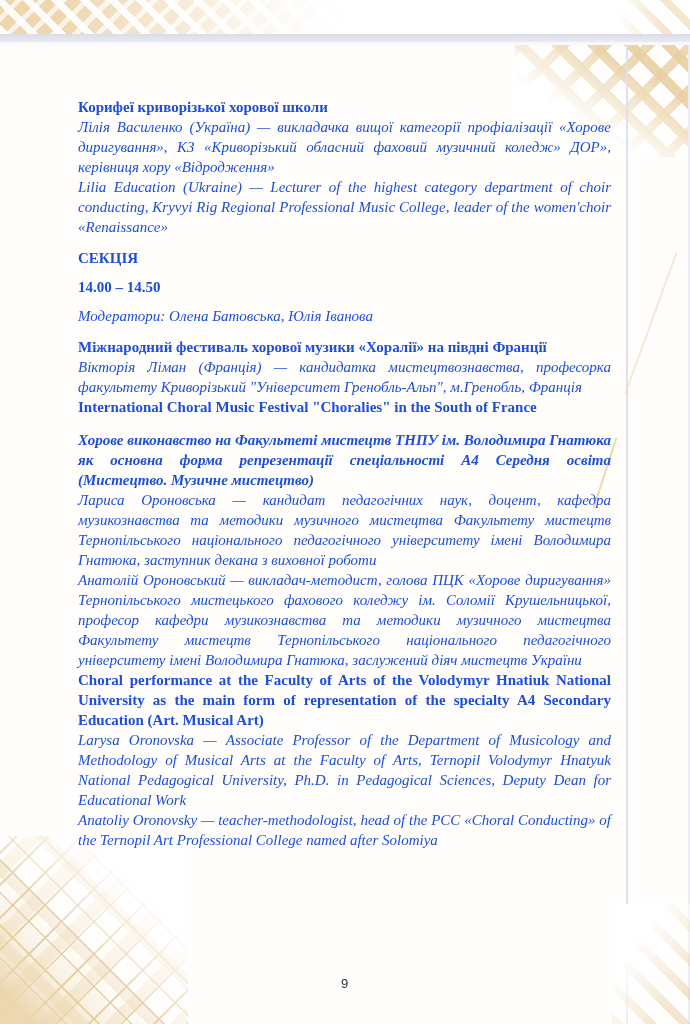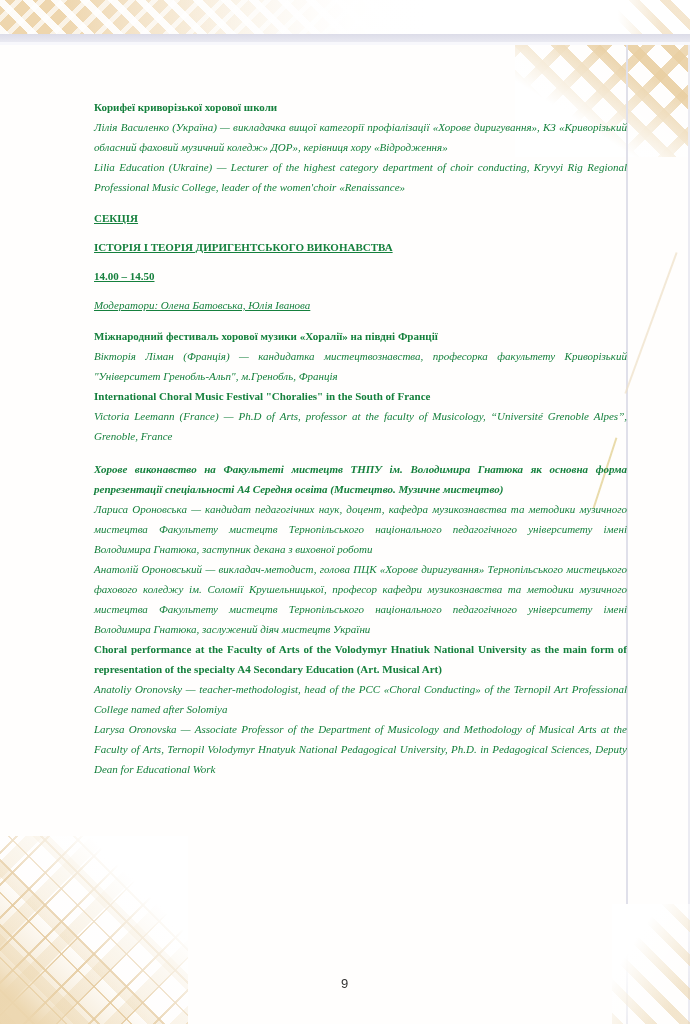--- a/index.html
+++ b/index.html
@@ -52,27 +52,27 @@
   }
   .deco-corner-br{
     right:0;bottom:0;width:78px;height:120px;
     background:
       linear-gradient(to top left, rgba(255,255,255,0) 18%, #ffffff 70%),
       repeating-linear-gradient(45deg, rgba(233,209,166,.55) 0 8px, rgba(255,255,255,0) 8px 24px);
   }
   
   .content{
     position:absolute;left:78px;top:97px;width:533px;
-    font-size:11px;line-height:20px;color:#15803d;margin-left:16px;
+    font-size:15px;line-height:20px;color:#1d4ed8;
   }
   .content p{margin:0;text-align:justify;}
   .b{font-weight:bold;font-style:normal;}
   .i{font-style:italic;}
   .bi{font-weight:normal;font-style:italic;}
-  .center{text-align:right;text-decoration:underline;}
+  .center{text-align:right;}
   .mt-gap{margin-top:11px !important;}
   .mt-sm{margin-top:9px !important;}
   .mt-lg{margin-top:13px !important;font-style:italic;}
   .page-number{
     position:absolute;left:78px;top:976px;width:533px;
     text-align:center;font-family:"Liberation Sans", sans-serif;
     font-size:13px;color:#333;
   }
 </style>
 </head>
@@ -92,39 +92,37 @@
 <main class="content">
 
   <p class="b">Корифеї криворізької хорової школи</p>
 
   <p><span class="bi">Лілія Василенко (Україна)</span> <span class="bi">—</span> <span class="i">викладачка вищої категорії профіалізації «Хорове диригування», КЗ «Криворізький обласний фаховий музичний коледж» ДОР», керівниця хору «Відродження»</span></p>
 
 
   <p><span class="bi">Lilia Education (Ukraine)</span> <span class="bi">—</span> <span class="i">Lecturer of the highest category department of choir conducting, Kryvyi Rig Regional Professional Music College, leader of the women'choir «Renaissance»</span></p>
 
   <p class="b center mt-gap">СЕКЦІЯ</p>
-  <p class="b center mt-sm">ІСТОРІЯ І ТЕОРІЯ ДИРИГЕНТСЬКОГО ВИКОНАВСТВА</p>
   <p class="b center mt-sm">14.00 – 14.50</p>
   <p class="i center mt-sm">Модератори: Олена Батовська, Юлія Іванова</p>
 
   <p class="b mt-gap">Міжнародний фестиваль хорової музики  «Хоралії» на півдні Франції</p>
 
   <p><span class="bi">Вікторія Ліман (Франція)</span> <span class="bi">—</span> <span class="i">кандидатка мистецтвознавства, професорка факультету Криворізький "Університет Гренобль-Альп", м.Гренобль, Франція</span></p>
 
   <p class="b">International Choral Music Festival "Choralies" in the South of France</p>
 
-  <p><span class="bi">Victoria Leemann (France)</span> <span class="bi">—</span> <span class="i">Ph.D of Arts, professor at the faculty of Musicology, “Université Grenoble Alpes”, Grenoble, France</span></p>
 
   <p class="b mt-lg">Хорове виконавство на Факультеті мистецтв ТНПУ ім. Володимира Гнатюка як основна форма репрезентації спеціальності А4 Середня освіта (Мистецтво. Музичне мистецтво)</p>
 
   <p><span class="bi">Лариса Ороновська</span> <span class="bi">—</span> <span class="i">кандидат педагогічних наук, доцент, кафедра музикознавства та методики музичного мистецтва Факультету мистецтв Тернопільського національного педагогічного університету імені Володимира Гнатюка, заступник декана з виховної роботи</span></p>
 
   <p><span class="bi">Анатолій Ороновський</span> <span class="bi">—</span> <span class="i">викладач-методист, голова ПЦК «Хорове диригування» Тернопільського мистецького фахового коледжу ім. Соломії Крушельницької, професор кафедри музикознавства та методики музичного мистецтва Факультету мистецтв Тернопільського національного педагогічного університету імені Володимира Гнатюка, заслужений діяч мистецтв України</span></p>
 
   <p class="b">Choral performance at the Faculty of Arts of the Volodymyr Hnatiuk National University as the main form of representation of the specialty A4 Secondary Education (Art. Musical Art)</p>
 
+  <p><span class="bi">Larysa Oronovska</span> <span class="bi">—</span> <span class="i">Associate Professor of the Department of Musicology and Methodology of Musical Arts at the Faculty of Arts, Ternopil Volodymyr Hnatyuk National Pedagogical University, Ph.D. in Pedagogical Sciences, Deputy Dean for Educational Work</span></p>
+
   <p><span class="bi">Anatoliy Oronovsky</span> <span class="bi">—</span> <span class="i">teacher-methodologist, head of the PCC «Choral Conducting» of the Ternopil Art Professional College named after Solomiya</span></p>
-
-  <p><span class="bi">Larysa Oronovska</span> <span class="bi">—</span> <span class="i">Associate Professor of the Department of Musicology and Methodology of Musical Arts at the Faculty of Arts, Ternopil Volodymyr Hnatyuk National Pedagogical University, Ph.D. in Pedagogical Sciences, Deputy Dean for Educational Work</span></p>
 
 </main>
 
 <div class="page-number">9</div>
 
 </body></html>

